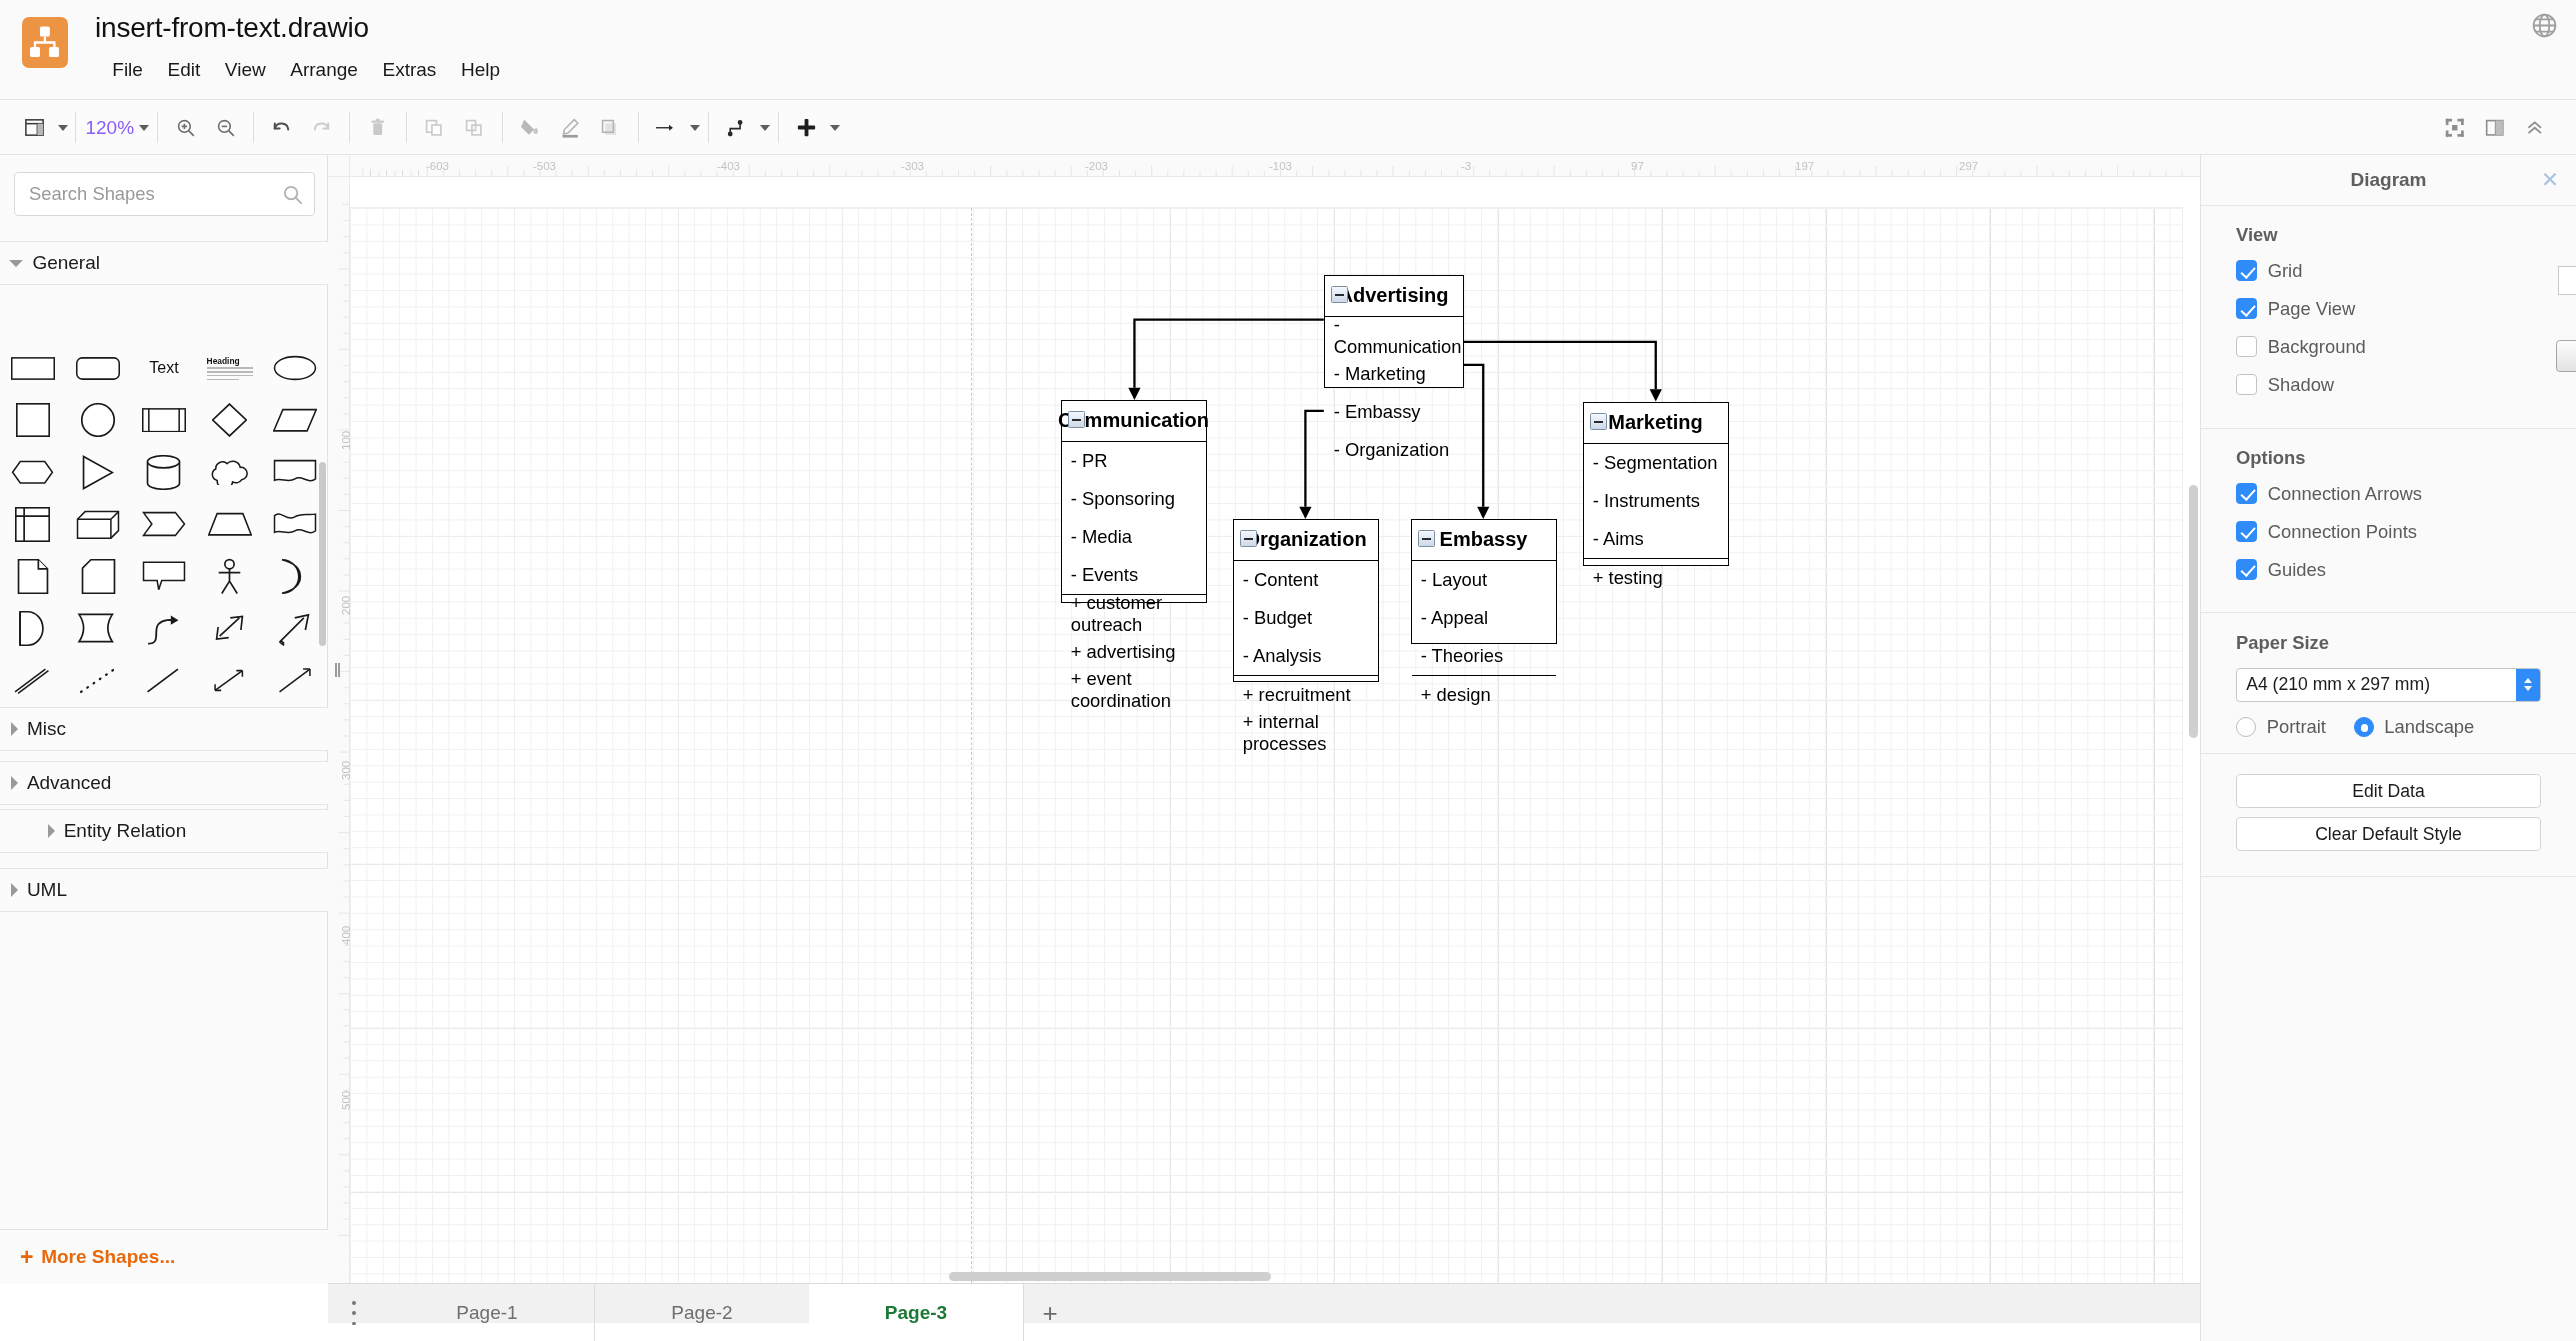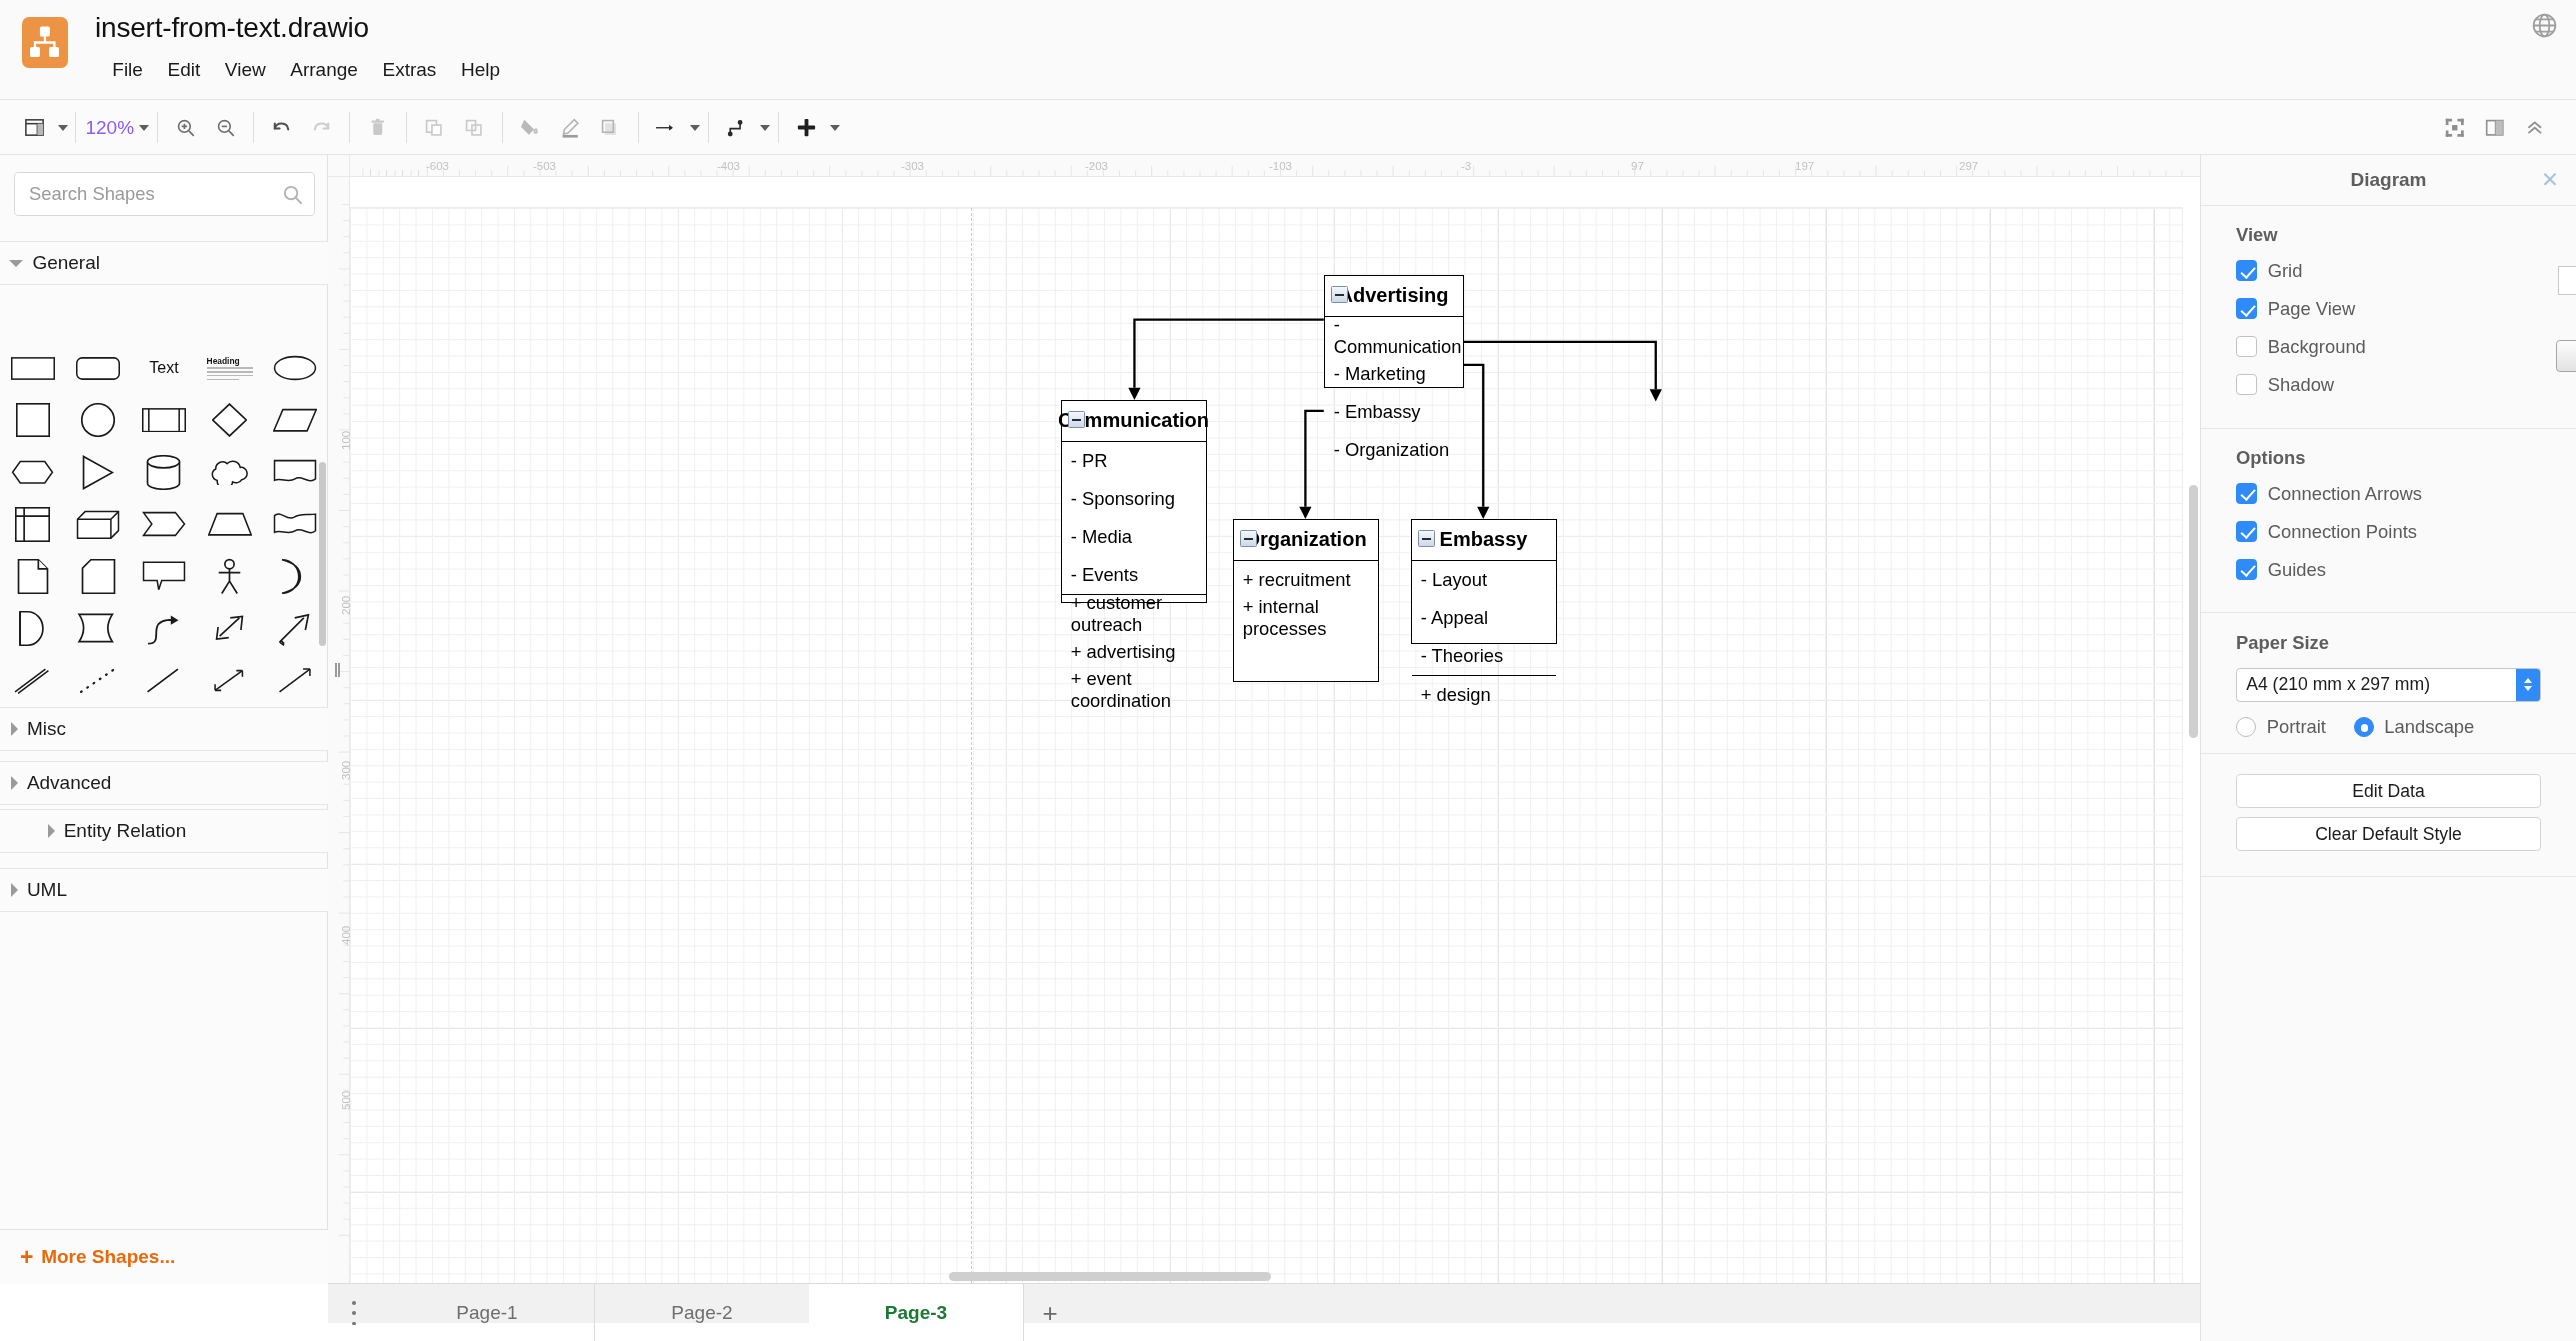--- a/index.html
+++ b/index.html
@@ -793,25 +793,44 @@
           <div class="uml-row">- Media</div>
           <div class="uml-row">- Events</div>
         </div>
         <div class="uml-sec">
           <div class="uml-row">+ customer outreach</div>
           <div class="uml-row">+ advertising</div>
           <div class="uml-row">+ event coordination</div>
         </div>
       </div>
 
+      <div class="uml" style="left:1233px;top:225px;width:146px;height:164px;">
+        <div class="uml-title">
+          <span class="uml-collapse"></span>
+          <span>Marketing</span>
+        </div>
+        <div class="uml-sec">
+          <div class="uml-row">- Segmentation</div>
+          <div class="uml-row">- Instruments</div>
+          <div class="uml-row">- Aims</div>
+        </div>
+        <div class="uml-sec">
+          <div class="uml-row">+ testing</div>
+        </div>
+      </div>
 
       <div class="uml" style="left:883px;top:342px;width:146px;height:163px;">
         <div class="uml-title">
           <span class="uml-collapse"></span>
           <span>Organization</span>
+        </div>
+        <div class="uml-sec">
+          <div class="uml-row">- Content</div>
+          <div class="uml-row">- Budget</div>
+          <div class="uml-row">- Analysis</div>
         </div>
         <div class="uml-sec">
           <div class="uml-row">+ recruitment</div>
           <div class="uml-row">+ internal processes</div>
         </div>
       </div>
 
       <div class="uml" style="left:1061px;top:342px;width:146px;height:125px;">
         <div class="uml-title">
           <span class="uml-collapse"></span>

